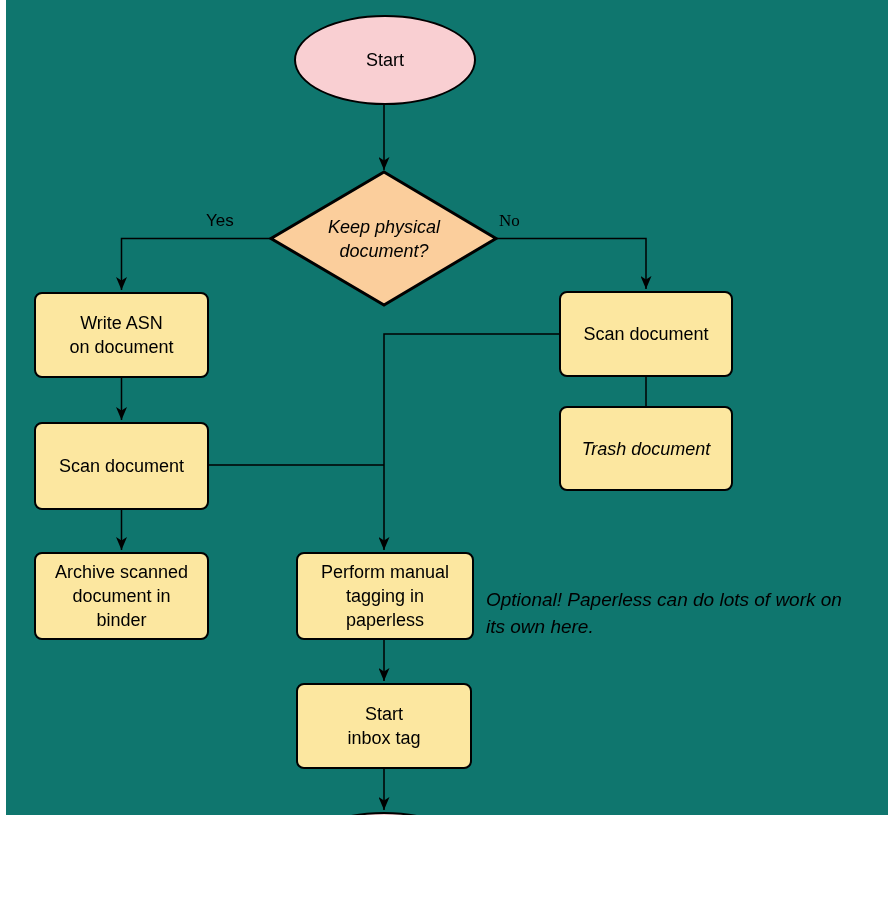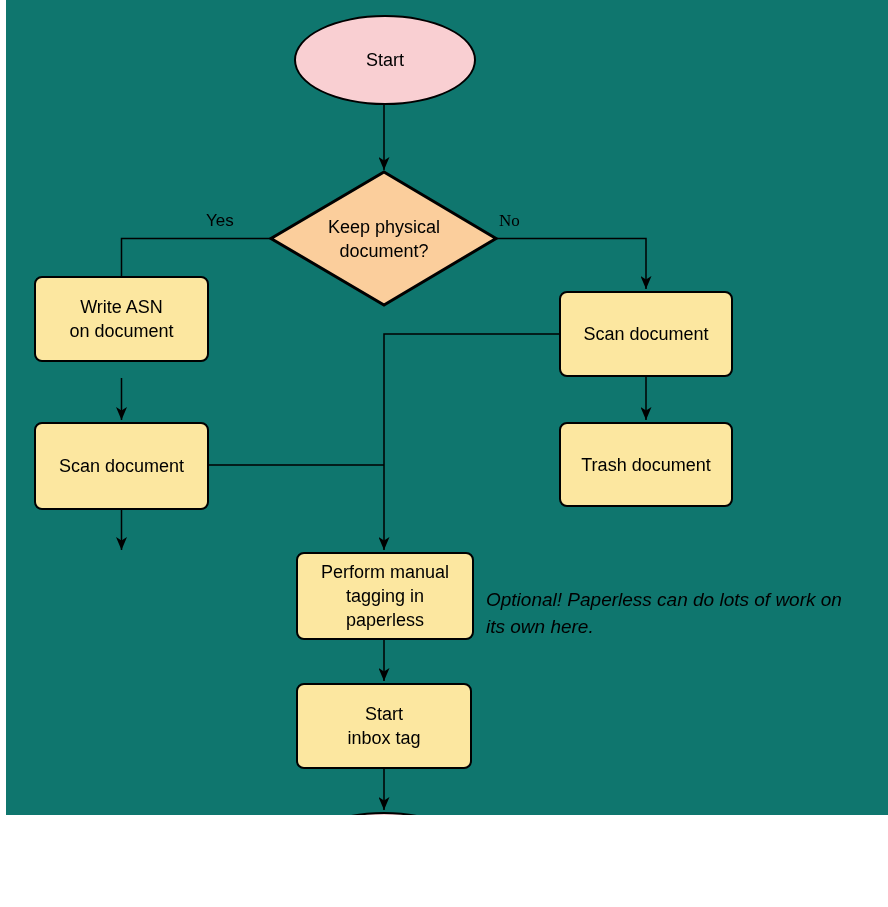--- a/index.html
+++ b/index.html
@@ -60,20 +60,21 @@
     top: 196px;
     width: 200px;
     height: 85px;
     display: flex;
     align-items: center;
     justify-content: center;
     text-align: center;
     font-size: 18px;
     line-height: 24px;
     white-space: pre-line;
+    font-style: italic;
   }
   .edge-label {
     position: absolute;
     width: 56px;
     text-align: left;
     font-size: 17px;
     line-height: 20px;
   }
   #lbl-yes { left: 200px; top: 211px; }
   #lbl-no  { left: 493px; top: 211px; font-family: Liberation Serif, serif; }
@@ -82,25 +83,25 @@
     left: 480px;
     top: 586px;
     width: 410px;
     font-style: italic;
     font-size: 19px;
     line-height: 27px;
     white-space: pre-line;
   }
   
   #n-start      { left: 288px; top: 15px;  width: 182px; height: 90px; }
-  #n-write-asn  { left: 28px;  top: 276px; width: 175px; height: 86px; }
+  #n-write-asn  { left: 28px;  top: 292px; width: 175px; height: 86px; }
   #n-scan-left  { left: 28px;  top: 422px; width: 175px; height: 88px; }
   #n-archive    { left: 28px;  top: 552px; width: 175px; height: 88px; }
   #n-scan-right { left: 553px; top: 291px; width: 174px; height: 86px; }
-  #n-trash      { left: 553px; top: 422px; width: 174px; height: 85px; }
+  #n-trash      { left: 553px; top: 406px; width: 174px; height: 85px; font-style: italic; }
   #n-perform    { left: 290px; top: 552px; width: 178px; height: 88px; }
   #n-remove     { left: 290px; top: 683px; width: 176px; height: 86px; }
   #n-end        { left: 289px; top: 812px; width: 178px; height: 85px; }
   .divider {
     position: absolute;
     left: 0;
     top: 899px;
     width: 888px;
     height: 1px;
     background: var(--divider, #e8e8ea);
@@ -139,20 +140,23 @@
 
   <div class="edge-label" id="lbl-yes">Yes</div>
 
   <div class="edge-label" id="lbl-no">No</div>
 
   <div class="node process" id="n-write-asn">Write ASN
 on document</div>
 
   <div class="node process" id="n-scan-left">Scan document</div>
 
+  <div class="node process" id="n-archive">Archive scanned
+document in
+binder</div>
 
   <div class="node process" id="n-scan-right">Scan document</div>
 
   <div class="node process" id="n-trash">Trash document</div>
 
   <div class="node process" id="n-perform">Perform manual
 tagging in
 paperless</div>
 
   <div class="annotation">Optional! Paperless can do lots of work on

